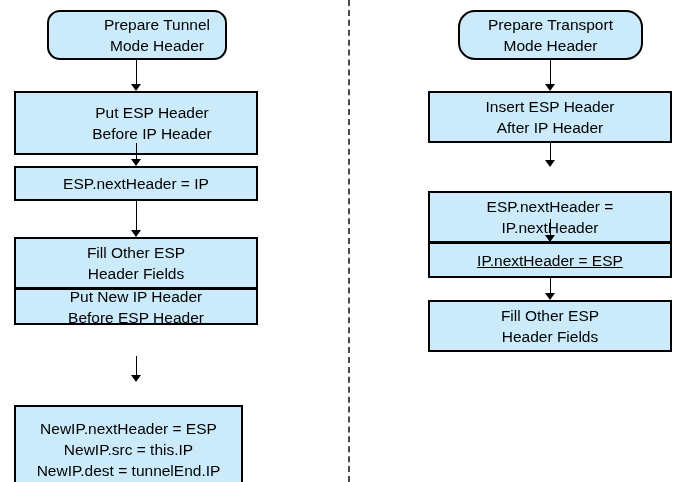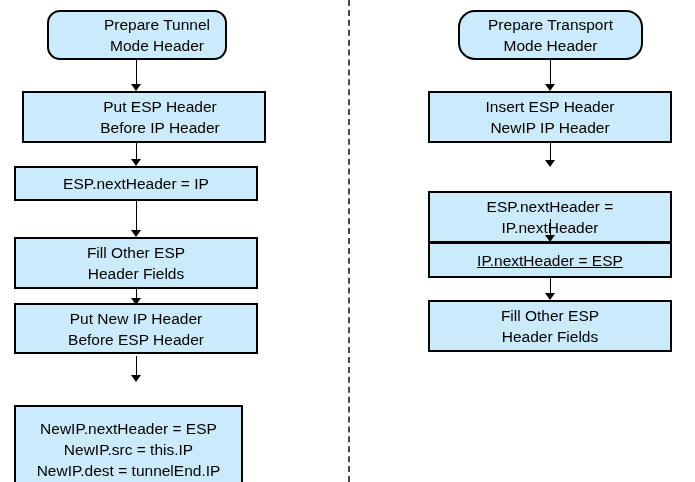--- a/index.html
+++ b/index.html
@@ -66,21 +66,21 @@
   <div class="divider" style="left:348px;"></div>
 
   <div class="node rounded" style="left:47px; top:10px; width:180px; height:50px;padding-left:40px;">
     <span class="node-label">Prepare Tunnel
 Mode Header</span>
   </div>
 
   <div class="connector" style="left:136px; top:60px; height:24px;"></div>
   <div class="arrowhead" style="left:131px; top:84px;"></div>
 
-  <div class="node" style="left:22px; top:91px; width:244px; height:52px;padding-left:32px;">
+  <div class="node" style="left:14px; top:91px; width:244px; height:64px;padding-left:32px;">
     <span class="node-label">Put ESP Header
 Before IP Header</span>
   </div>
 
   <div class="connector" style="left:136px; top:143px; height:16px;"></div>
   <div class="arrowhead" style="left:131px; top:159px;"></div>
 
   <div class="node" style="left:14px; top:166px; width:244px; height:35px;justify-content:center;">
     <span class="node-label">ESP.nextHeader = IP</span>
   </div>
@@ -89,21 +89,21 @@
   <div class="arrowhead" style="left:131px; top:230px;"></div>
 
   <div class="node" style="left:14px; top:237px; width:244px; height:52px;">
     <span class="node-label">Fill Other ESP
 Header Fields</span>
   </div>
 
   <div class="connector" style="left:136px; top:289px; height:9px;"></div>
   <div class="arrowhead" style="left:131px; top:298px;"></div>
 
-  <div class="node" style="left:14px; top:303px; width:244px; height:51px;">
+  <div class="node" style="left:14px; top:288px; width:244px; height:37px;">
     <span class="node-label">Put New IP Header
 Before ESP Header</span>
   </div>
 
   <div class="connector" style="left:136px; top:356px; height:19px;"></div>
   <div class="arrowhead" style="left:131px; top:375px;"></div>
 
   <div class="node" style="left:14px; top:405px; width:229px; height:88px;">
     <span class="node-label">NewIP.nextHeader = ESP
 NewIP.src = this.IP
@@ -113,21 +113,21 @@
   <div class="node rounded" style="left:458px; top:10px; width:185px; height:50px;border-radius:17px;">
     <span class="node-label">Prepare Transport
 Mode Header</span>
   </div>
 
   <div class="connector" style="left:550px; top:60px; height:24px;"></div>
   <div class="arrowhead" style="left:545px; top:84px;"></div>
 
   <div class="node" style="left:428px; top:91px; width:244px; height:52px;">
     <span class="node-label">Insert ESP Header
-NewIP IP Header</span>
+After IP Header</span>
   </div>
 
   <div class="connector" style="left:550px; top:143px; height:17px;"></div>
   <div class="arrowhead" style="left:545px; top:160px;"></div>
 
   <div class="node" style="left:428px; top:167px; width:244px; height:52px;margin-top:24px;">
     <span class="node-label">ESP.nextHeader =
 IP.nextHeader</span>
   </div>
 

